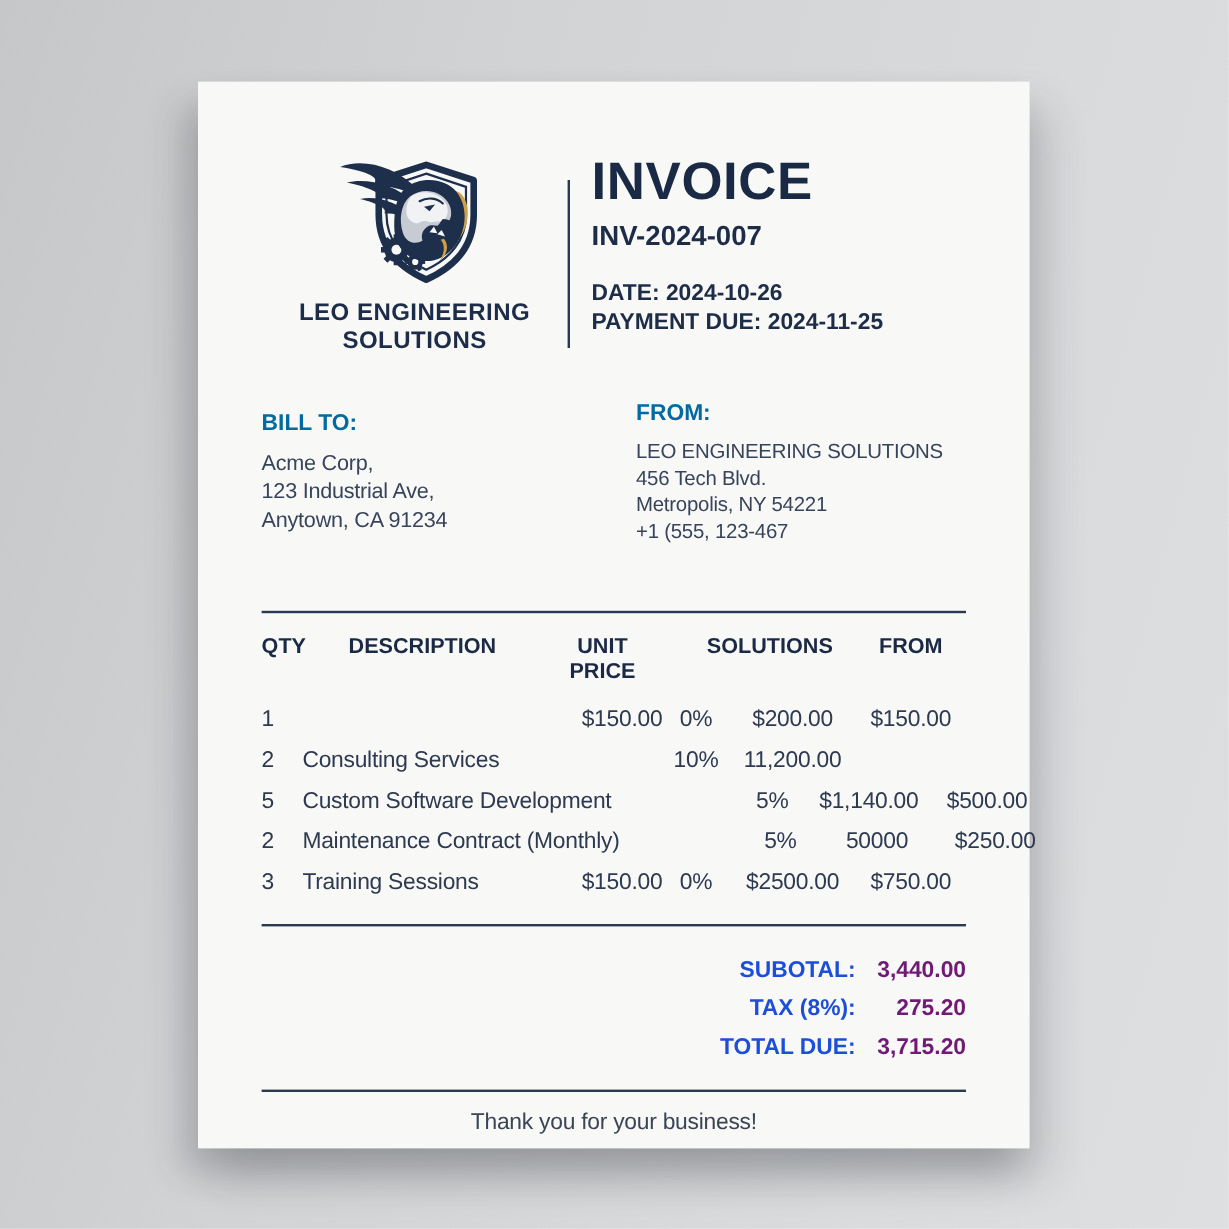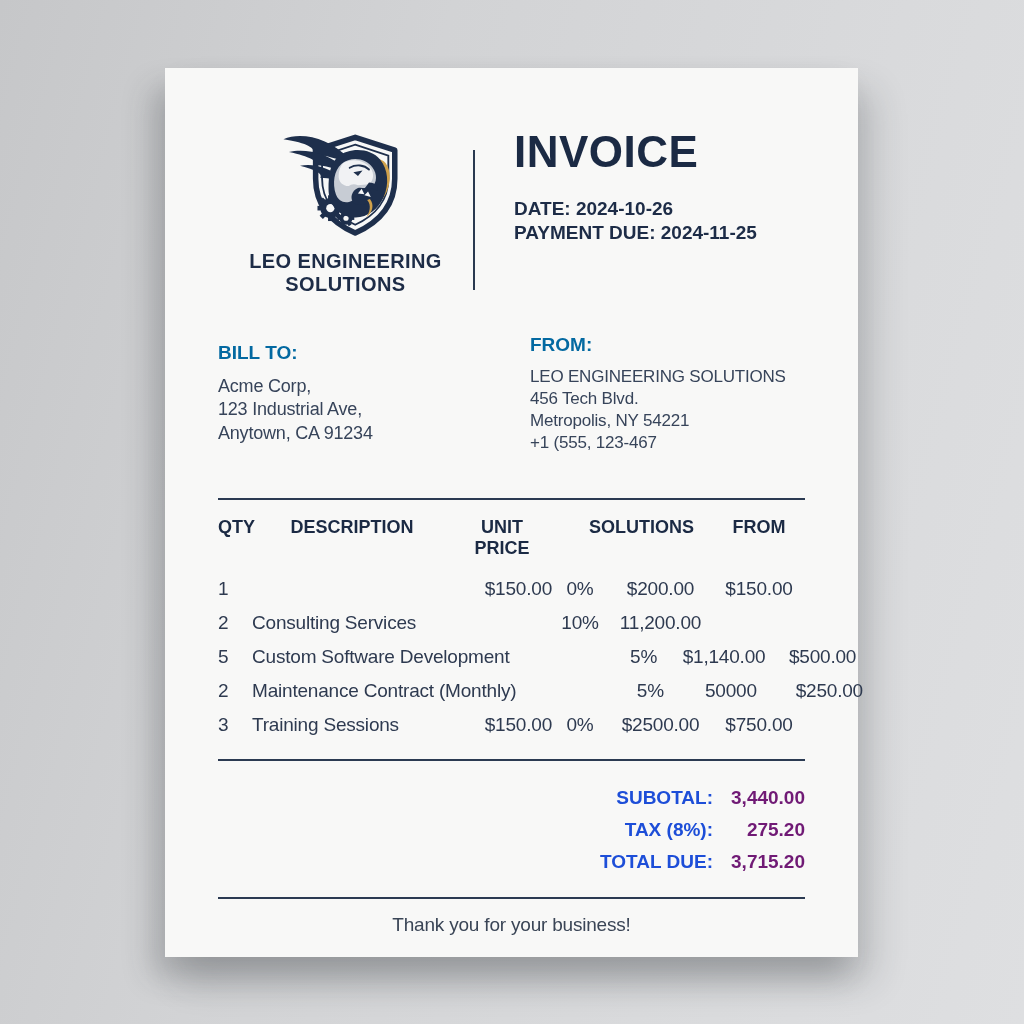--- a/index.html
+++ b/index.html
@@ -35,36 +35,36 @@
     font-size: 20px; font-weight: 700;
     letter-spacing: 0.4px; line-height: 1.15;
     color: #1d2c47;
   }
   .header-divider {
     width: 2px; flex: 0 0 2px;
     background: #2a3950;
     margin-top: 22px;
     height: 140px;
   }
-  .inv-meta { padding-left: 39px; padding-top: 2px; }
+  .inv-meta { padding-left: 18px; padding-top: 2px; }
   .inv-title {
     font-size: 44px; font-weight: 700; letter-spacing: 0.5px;
     line-height: 1; color: #1b2a44;
   }
   .inv-number { font-size: 23px; font-weight: 700; margin-top: 9px; color: #1d2c47; }
   .inv-dates { margin-top: 23px; font-size: 19px; font-weight: 700; line-height: 1.25; color: #1d2c47; }
   
   .parties { display: flex; margin-top: 46px; }
   .party-left { flex: 1 1 auto; }
   .party-right { flex: 0 0 275px; margin-top: -8px; }
   .party-label { font-size: 19px; font-weight: 700; color: #0369a1; }
   .party-lines { margin-top: 11px; font-size: 18px; line-height: 1.3; color: #37445a; letter-spacing: -0.2px; }
   .party-right .party-lines { margin-top: 10px; font-size: 17px; }
   
-  .items { margin-top: 44px; }
+  .items { margin-top: 55px; }
   .rule { height: 2px; background: #2b3a52; width: 100%; }
   .grid-6 {
     display: grid;
     grid-template-columns: 34px 1fr 100px 56px 105px 92px;
     align-items: baseline;
   }
   .t-head { margin-top: 17px; font-size: 18px; font-weight: 700; color: #1b2a44; }
   .t-head .h-qty { text-align: left; }
   .t-head .h-desc { text-align: center; }
   .t-head .h-unit { text-align: center; }
@@ -150,20 +150,21 @@
         <div class="brand-name">
           <div>LEO ENGINEERING</div>
           <div>SOLUTIONS</div>
         </div>
       </div>
 
       <div class="header-divider"></div>
 
       <div class="inv-meta">
         <div class="inv-title">INVOICE</div>
+        <div class="inv-number">INV-2024-007</div>
         <div class="inv-dates">
           <div><span>DATE:</span> <span>2024-10-26</span></div>
           <div><span>PAYMENT DUE:</span> <span>2024-11-25</span></div>
         </div>
       </div>
     </header>
 
     <section class="parties">
       <div class="party-left">
         <div class="party-label">BILL TO:</div>

